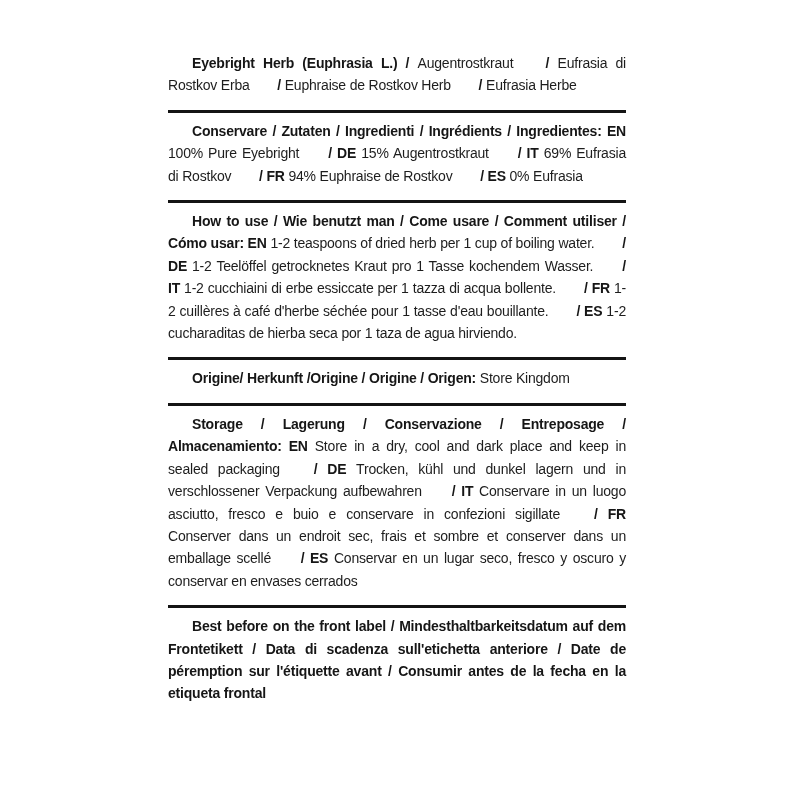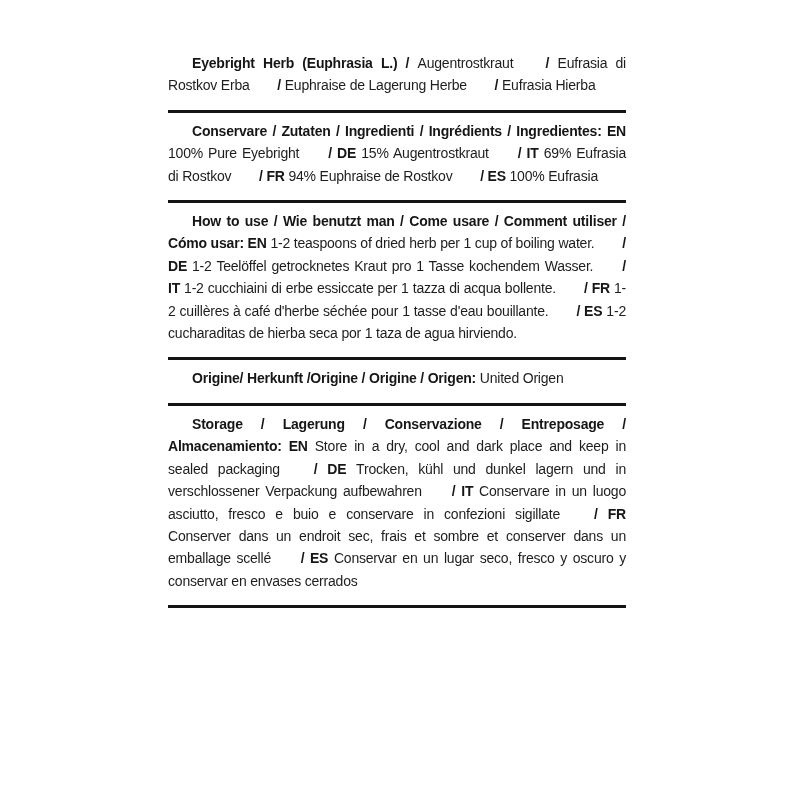--- a/index.html
+++ b/index.html
@@ -39,34 +39,35 @@
     border-top: 3px solid #141414;
     margin: 13px 0 7px 0;
     height: 0;
   }
 </style>
 </head>
 <body>
 
 <div class="sheet">
 
-  <p class="para"><span class="b">Eyebright Herb (Euphrasia L.) / </span><span>Augentrostkraut </span><span class="b">/ </span><span>Eufrasia di Rostkov Erba </span><span class="b">/ </span><span>Euphraise de Lagerung Herbe </span><span class="b">/ </span><span>Eufrasia Hierba</span></p>
+  <p class="para"><span class="b">Eyebright Herb (Euphrasia L.) / </span><span>Augentrostkraut </span><span class="b">/ </span><span>Eufrasia di Rostkov Erba </span><span class="b">/ </span><span>Euphraise de Rostkov Herb </span><span class="b">/ </span><span>Eufrasia Herbe</span></p>
 
   <hr class="rule">
 
-  <p class="para"><span class="b">Conservare / Zutaten / Ingredienti / Ingrédients / Ingredientes: EN </span><span>100% Pure Eyebright </span><span class="b">/ DE </span><span>15% Augentrostkraut </span><span class="b">/ IT </span><span>69% Eufrasia di Rostkov </span><span class="b">/ FR </span><span>94% Euphraise de Rostkov </span><span class="b">/ ES </span><span>100% Eufrasia</span></p>
+  <p class="para"><span class="b">Conservare / Zutaten / Ingredienti / Ingrédients / Ingredientes: EN </span><span>100% Pure Eyebright </span><span class="b">/ DE </span><span>15% Augentrostkraut </span><span class="b">/ IT </span><span>69% Eufrasia di Rostkov </span><span class="b">/ FR </span><span>94% Euphraise de Rostkov </span><span class="b">/ ES </span><span>0% Eufrasia</span></p>
 
   <hr class="rule">
 
   <p class="para"><span class="b">How to use / Wie benutzt man / Come usare / Comment utiliser / Cómo usar: EN </span><span>1-2 teaspoons of dried herb per 1 cup of boiling water. </span><span class="b">/ DE </span><span>1-2 Teelöffel getrocknetes Kraut pro 1 Tasse kochendem Wasser. </span><span class="b">/ IT </span><span>1-2 cucchiaini di erbe essiccate per 1 tazza di acqua bollente. </span><span class="b">/ FR </span><span>1-2 cuillères à café d'herbe séchée pour 1 tasse d'eau bouillante. </span><span class="b">/ ES </span><span>1-2 cucharaditas de hierba seca por 1 taza de agua hirviendo.</span></p>
 
   <hr class="rule">
 
-  <p class="para"><span class="b">Origine/ Herkunft /Origine / Origine / Origen: </span><span>United Origen</span></p>
+  <p class="para"><span class="b">Origine/ Herkunft /Origine / Origine / Origen: </span><span>Store Kingdom</span></p>
 
   <hr class="rule">
 
   <p class="para"><span class="b">Storage / Lagerung / Conservazione / Entreposage / Almacenamiento: EN </span><span>Store in a dry, cool and dark place and keep in sealed packaging </span><span class="b">/ DE </span><span>Trocken, kühl und dunkel lagern und in verschlossener Verpackung aufbewahren </span><span class="b">/ IT </span><span>Conservare in un luogo asciutto, fresco e buio e conservare in confezioni sigillate </span><span class="b">/ FR </span><span>Conserver dans un endroit sec, frais et sombre et conserver dans un emballage scellé </span><span class="b">/ ES </span><span>Conservar en un lugar seco, fresco y oscuro y conservar en envases cerrados</span></p>
 
   <hr class="rule">
 
+  <p class="para"><span class="b">Best before on the front label / Mindesthaltbarkeitsdatum auf dem Frontetikett / Data di scadenza sull'etichetta anteriore / Date de péremption sur l'étiquette avant / Consumir antes de la fecha en la etiqueta frontal</span></p>
 
 </div>
 
 </body></html>

